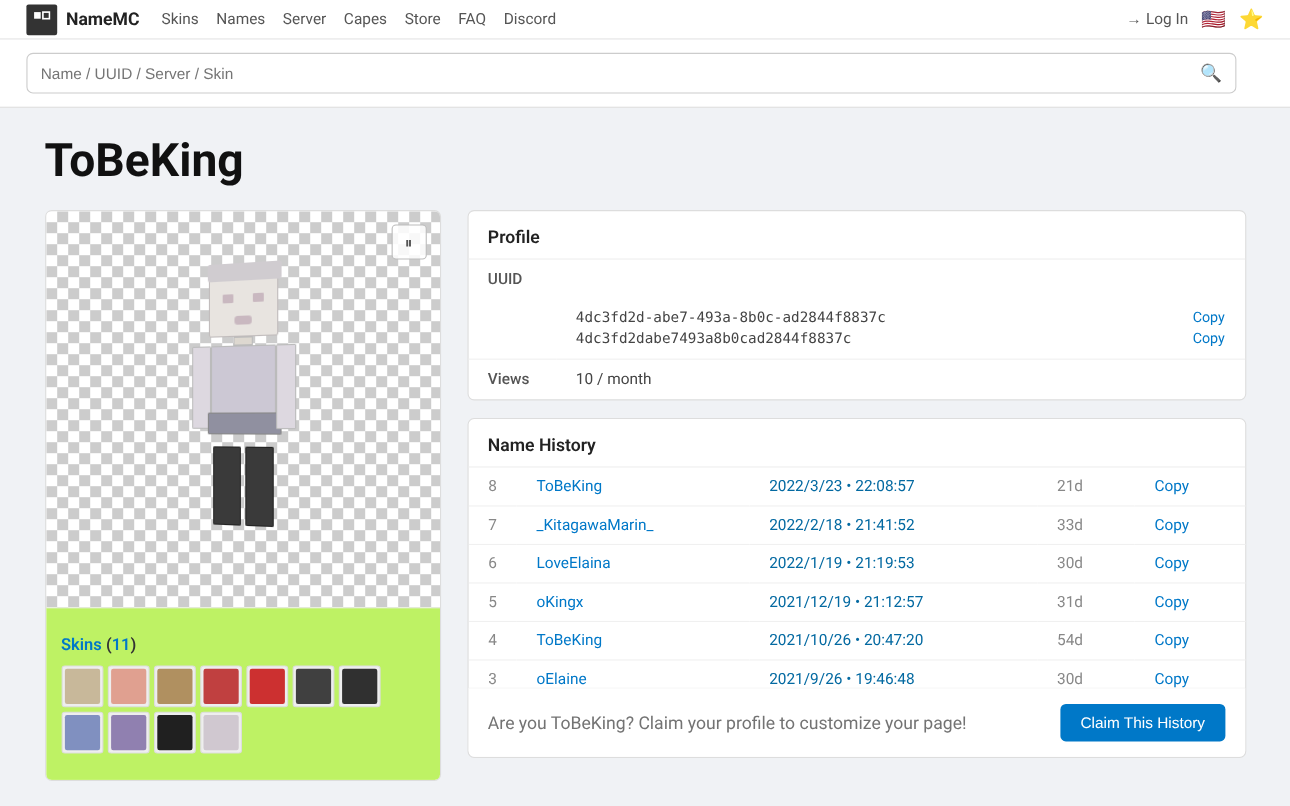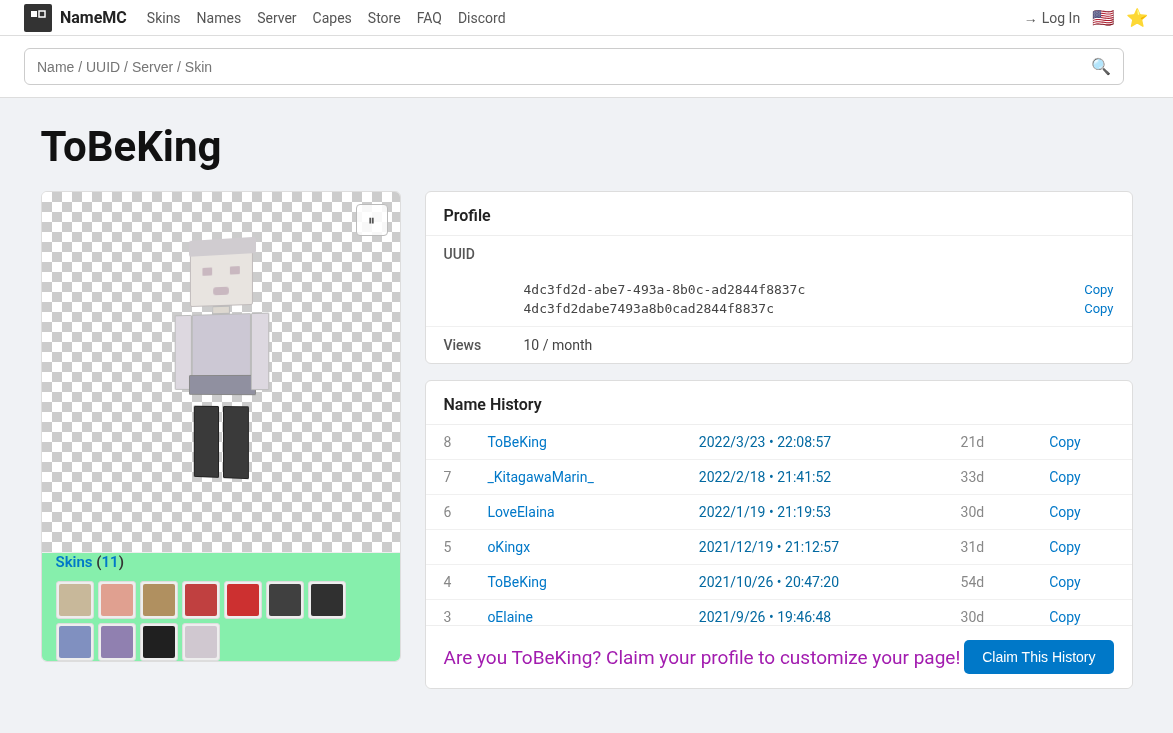--- a/index.html
+++ b/index.html
@@ -206,23 +206,23 @@
       height: 8px;
       background: #c9b8c0;
       border-radius: 3px;
       bottom: 10px;
       left: 50%;
       transform: translateX(-50%);
     }
 
     
     .skins-section {
-      padding: 0 14px;
+      padding: 24px 14px;
       border-top: 1px solid #eee;
-      background: #86efac;
+      background: #bef264;
     }
     .skins-title {
       font-size: 15px;
       font-weight: 600;
       margin-bottom: 10px;
       color: #333;
     }
     .skins-title span { color: #0078c8; }
     .skins-grid {
       display: flex;
@@ -340,21 +340,21 @@
     
     .claim-row {
       display: flex;
       align-items: center;
       justify-content: space-between;
       padding: 14px 18px;
       border-top: 1px solid #eee;
       background: #fff;
       border-radius: 0 0 6px 6px;
     }
-    .claim-text { color: #a21caf; font-size: 19px; }
+    .claim-text { color: #737373; font-size: 16px; }
     .claim-btn {
       background: #0078c8;
       color: #fff;
       border: none;
       border-radius: 5px;
       padding: 9px 18px;
       font-size: 14px;
       font-weight: 500;
       cursor: pointer;
       white-space: nowrap;

